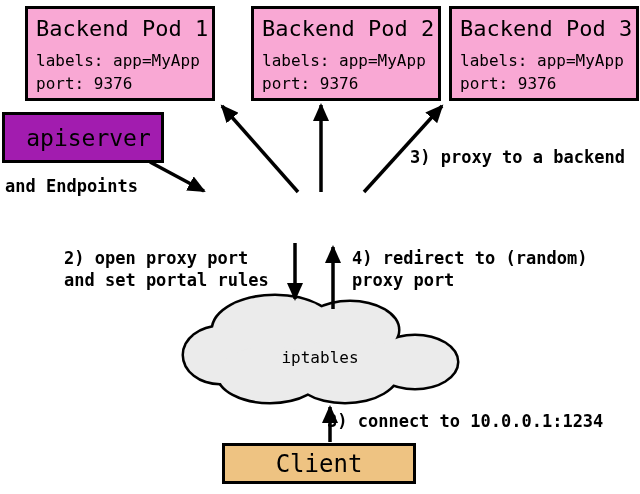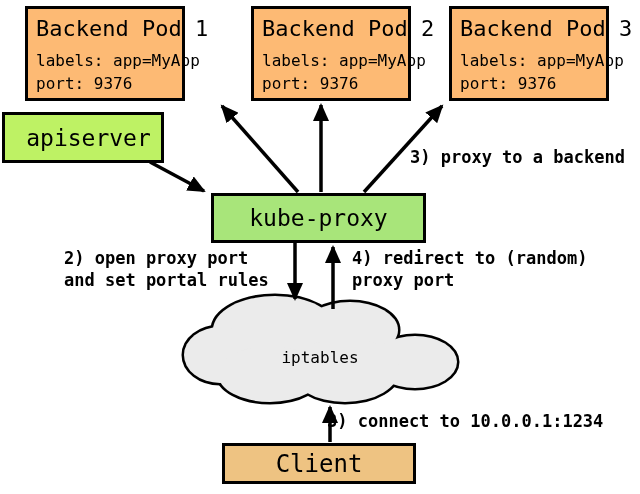--- a/index.html
+++ b/index.html
@@ -2,26 +2,26 @@
 <html><head>
 <meta charset="utf-8">
 <style>
   html,body{margin:0;padding:0;background:#fff;}
   .canvas{
     position:relative;width:640px;height:494px;background:#ffffff;overflow:hidden;
     font-family:"DejaVu Sans Mono",monospace;color:#000;
   }
   .overlay{position:absolute;left:0;top:0;z-index:1;}
   .box{position:absolute;border:3px solid #000;box-sizing:border-box;z-index:2;}
-  .pod{background:#fdba74;width:160px;height:95px;top:6px;padding:5px 0 0 8px;}
+  .pod{background:#f9a8d4;width:190px;height:95px;top:6px;padding:5px 0 0 8px;}
   .pod-title{font-size:22px;line-height:30px;white-space:nowrap;}
   .pod-line{font-size:16px;line-height:23px;white-space:nowrap;}
   .pod-line.first{margin-top:5px;}
   .center-box{display:flex;align-items:center;justify-content:center;}
-  .apiserver{left:2px;top:112px;width:162px;height:51px;background:#bef264;font-size:23px;padding-left:11px;}
+  .apiserver{left:2px;top:112px;width:162px;height:51px;background:#a21caf;font-size:23px;padding-left:11px;}
   .kubeproxy{left:211px;top:193px;width:215px;height:50px;background:#A8E57A;font-size:23px;}
   .client{left:222px;top:443px;width:194px;height:41px;background:#EEC382;font-size:24px;}
   .step{
     position:absolute;z-index:2;font-weight:bold;font-size:17px;line-height:22px;
     white-space:nowrap;
   }
   .step1{left:5px;top:175px;}
   .step2{left:64px;top:247px;}
   .step3{left:327px;top:410px;}
   .step4{left:352px;top:247px;}
@@ -86,31 +86,29 @@
   <div class="box pod" style="left:449px;">
     <div class="pod-title">Backend Pod 3</div>
     <div class="pod-line first">labels: app=MyApp</div>
     <div class="pod-line">port: 9376</div>
   </div>
 
   <div class="box center-box apiserver">
     <span>apiserver</span>
   </div>
 
-  <div class="box center-box kubeproxy">
-    <span>kube-proxy</span>
-  </div>
 
   <div class="box center-box client">
     <span>Client</span>
   </div>
 
   <div class="iptables-label">iptables</div>
 
   <div class="step step1">
+    <div>and Endpoints</div>
   </div>
   <div class="step step2">
     <div>2) open proxy port</div>
     <div>and set portal rules</div>
   </div>
   <div class="step step3">3) connect to 10.0.0.1:1234</div>
   <div class="step step4">
     <div>4) redirect to (random)</div>
     <div>proxy port</div>
   </div>

